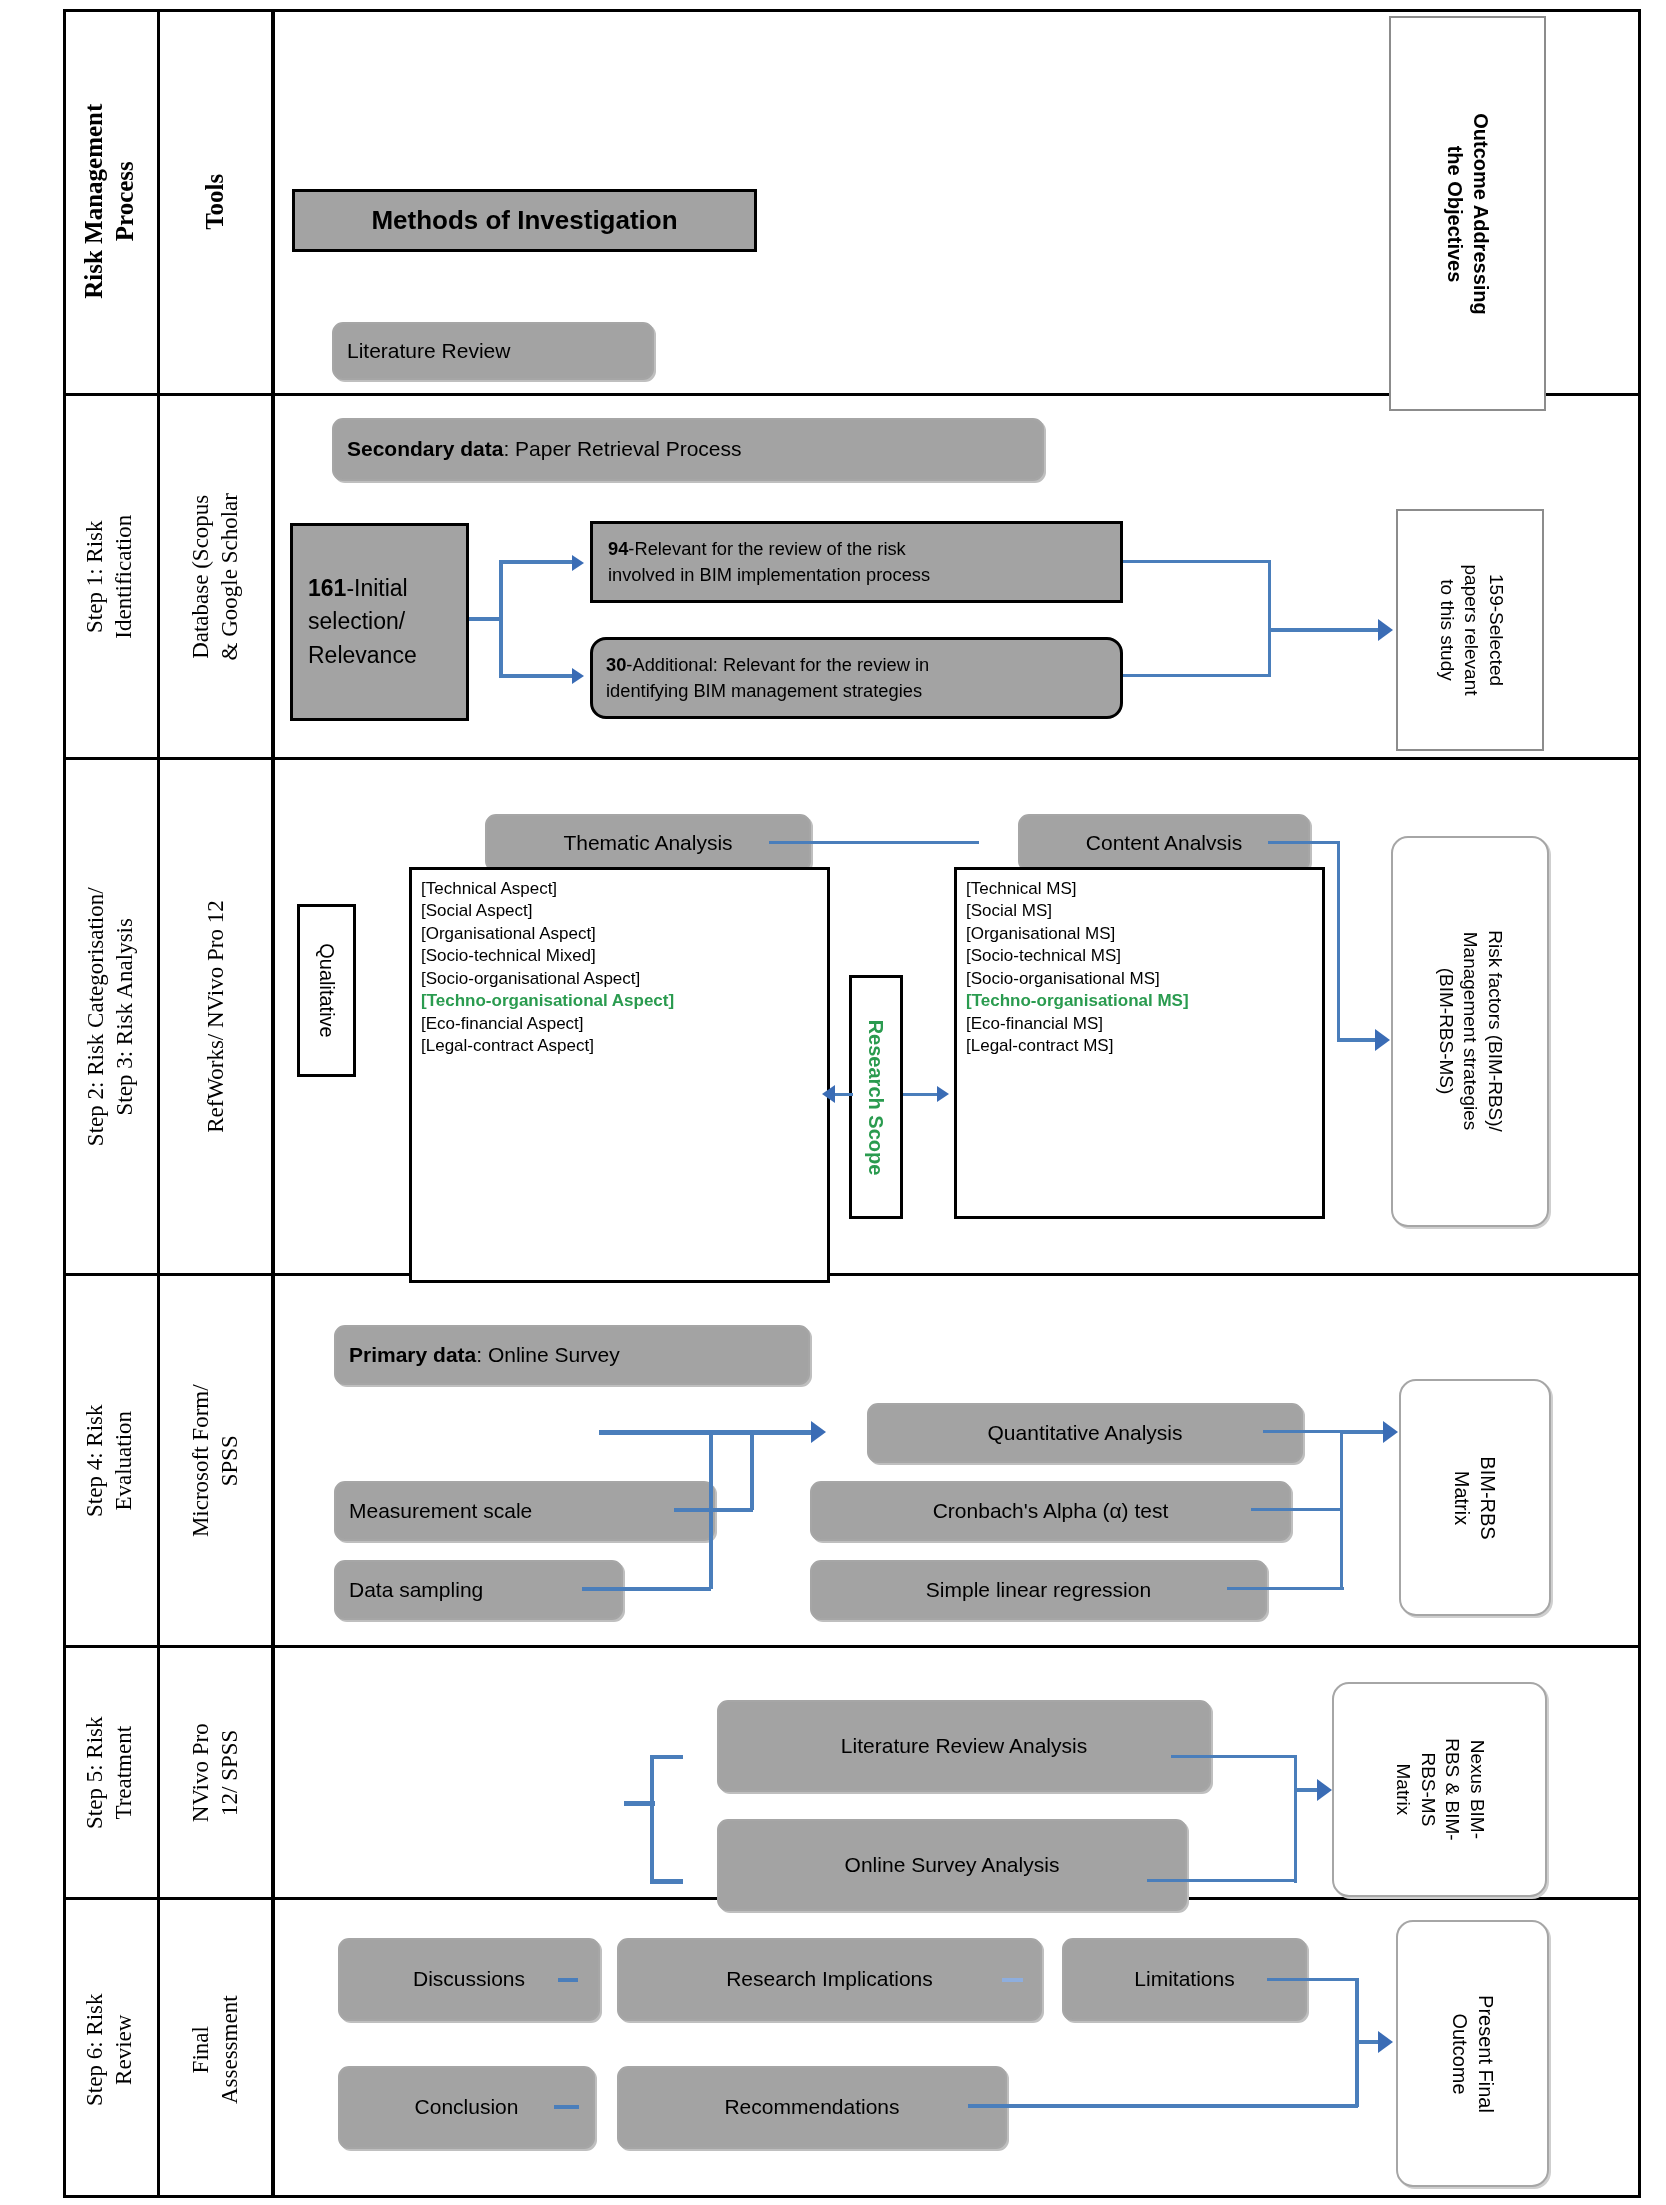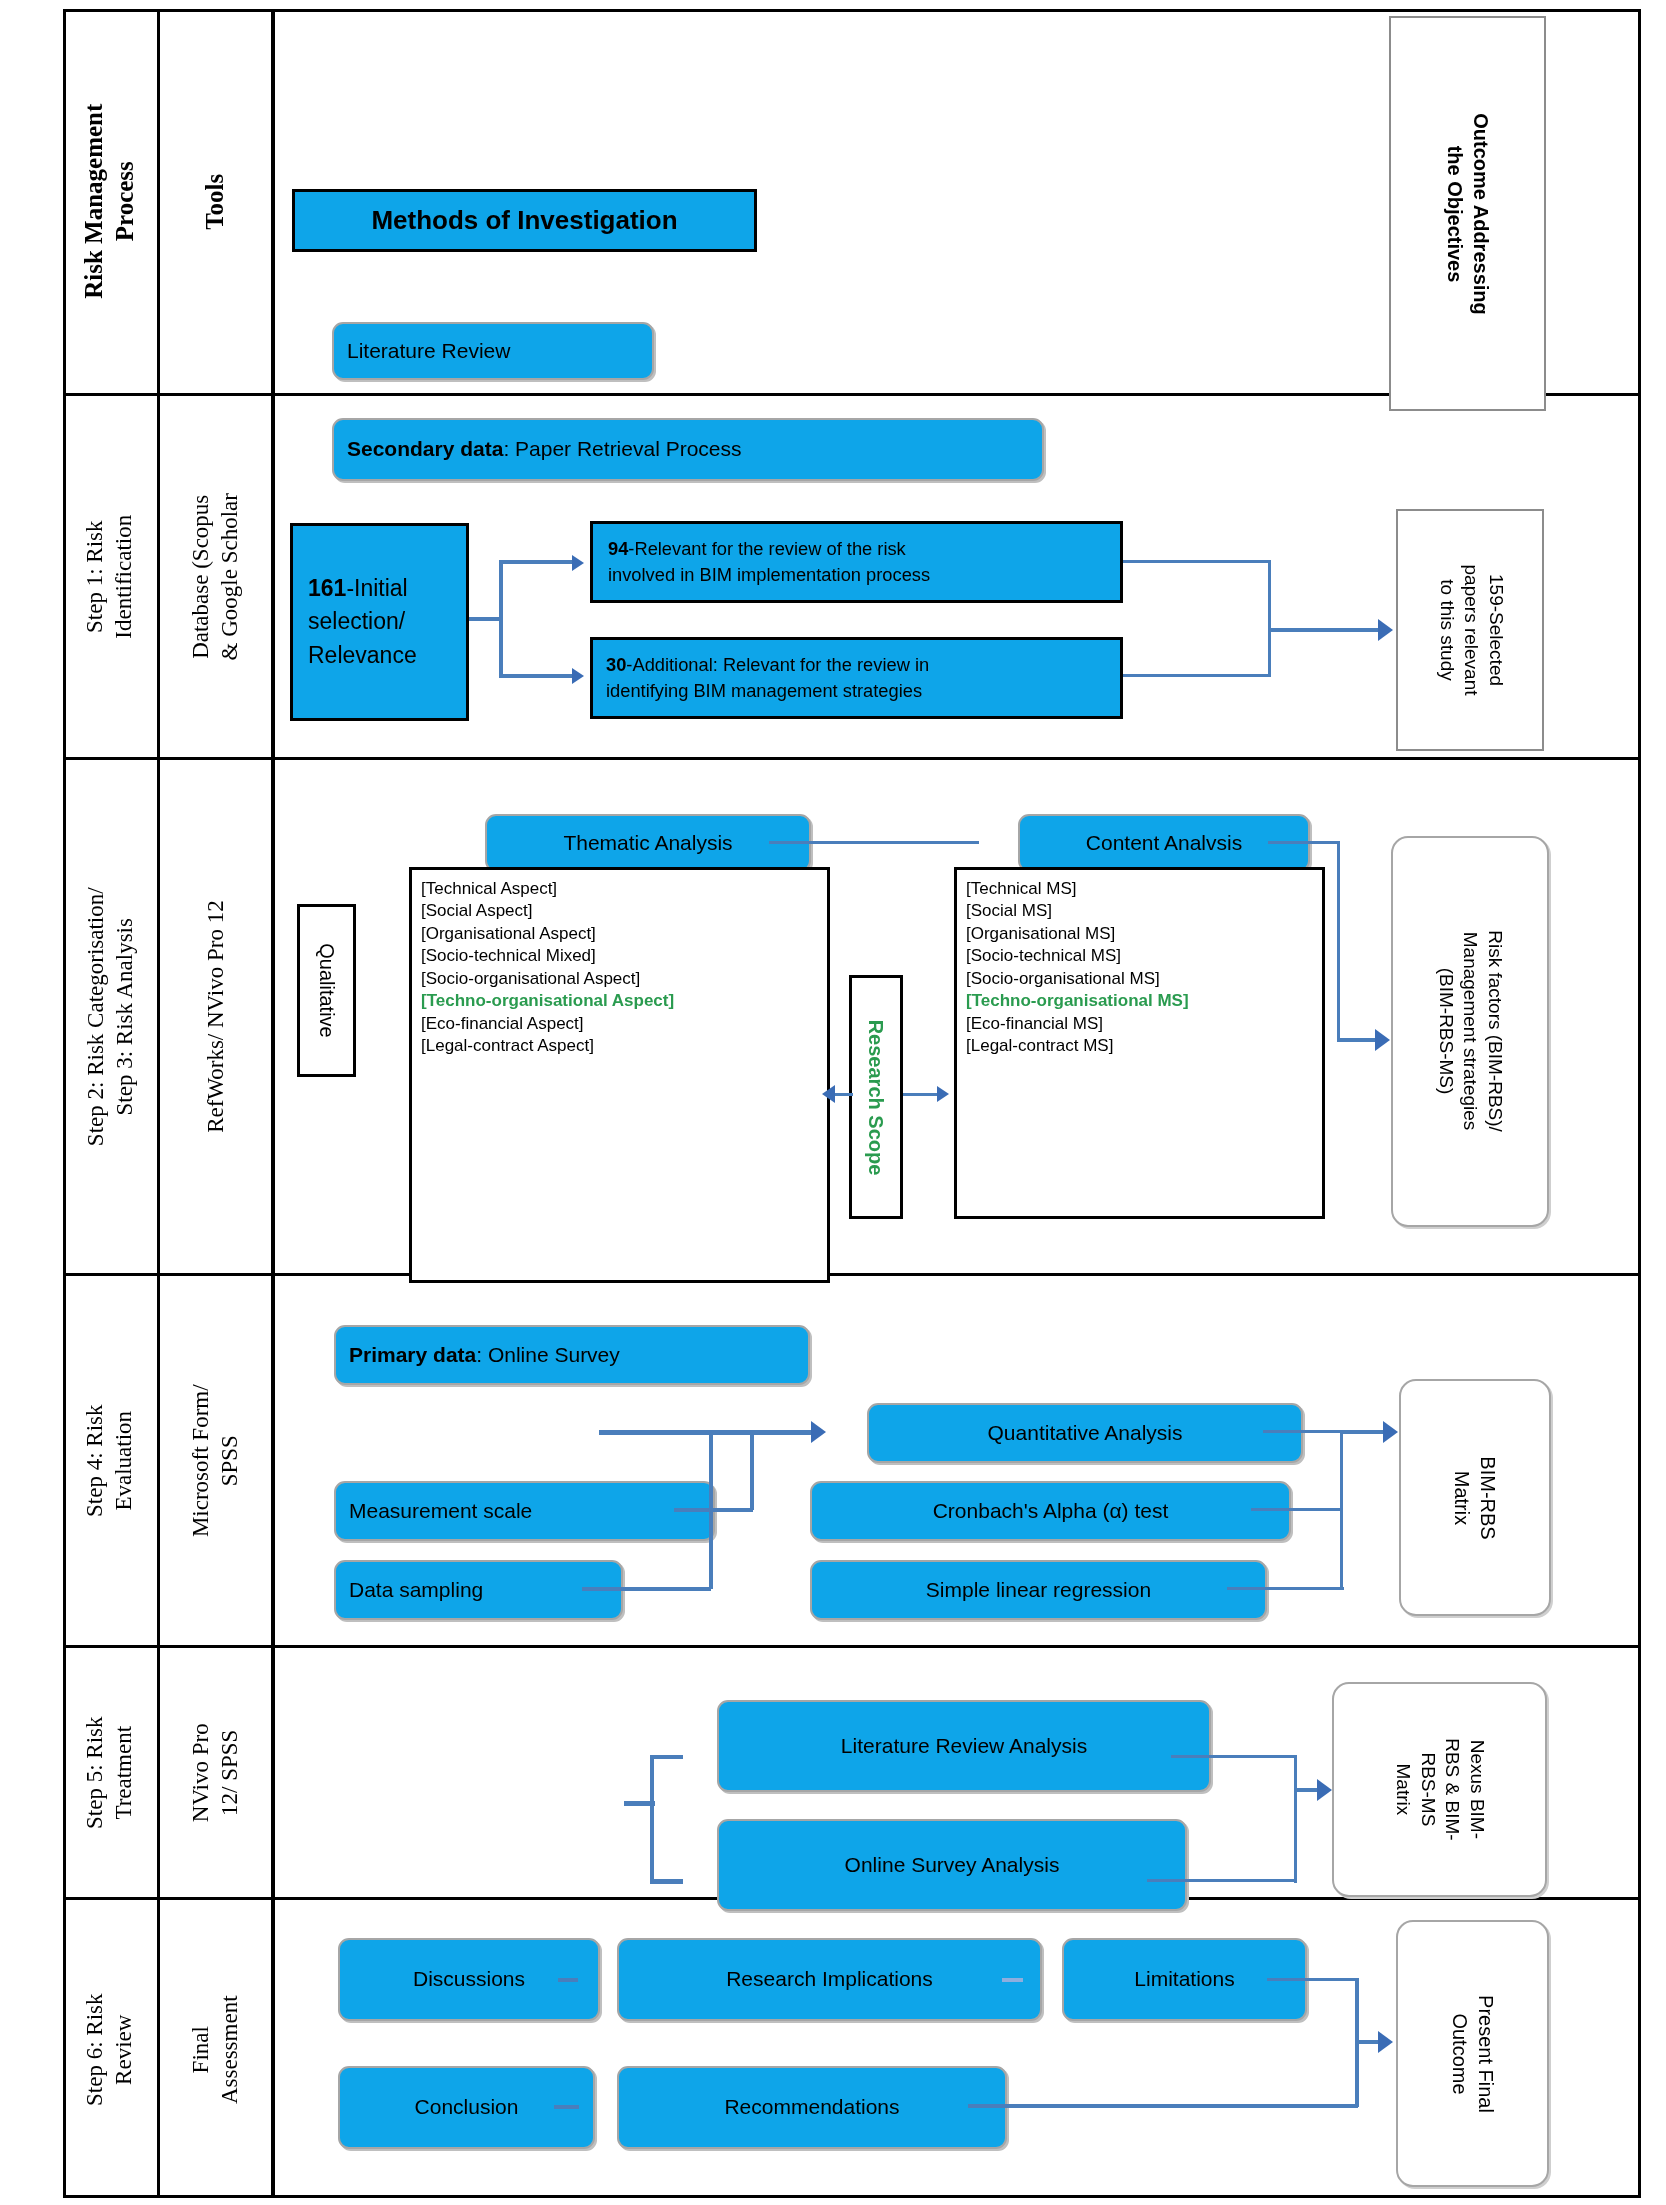--- a/index.html
+++ b/index.html
@@ -45,21 +45,21 @@
     text-align:center;
   }
   .rot-right.bold{font-weight:bold;font-size:22px;}
 
   
   .box{
     position:absolute;
     box-sizing:border-box;
     display:flex;
     align-items:center;
-    background:#0ea5e9;
+    background:#a3a3a3;
     font-size:21px;
     line-height:1.25;
   }
   .box.round{
     border:2px solid #a6a6a6;
     border-radius:11px;
     box-shadow:2px 2px 0 0 #bfbfbf;
     padding-left:13px;
     margin-left:40px;
   }
@@ -260,21 +260,21 @@
     </span>
   </div>
 
   <div class="box sharp" style="left:590px;top:521px;width:533px;height:82px;padding-left:15px;font-size:18.3px;">
     <span style="line-height:1.4;">
       <div><b>94</b><span>-Relevant for the review of the risk</span></div>
       <div>involved in BIM implementation process</div>
     </span>
   </div>
 
-  <div class="box sharp" style="left:590px;top:637px;width:533px;height:82px;font-size:18.3px;">
+  <div class="box sharp" style="left:590px;top:637px;width:533px;height:82px;font-size:18.3px;border-radius:16px;">
     <span style="line-height:1.4;">
       <div><b>30</b><span>-Additional: Relevant for the review in</span></div>
       <div>identifying BIM management strategies</div>
     </span>
   </div>
 
   <div class="capsule sq" style="left:1396px;top:509px;width:148px;height:242px;">
     <div class="rot-right" style="font-size:19px;">
       <div>159-Selected</div>
       <div>papers relevant</div>

